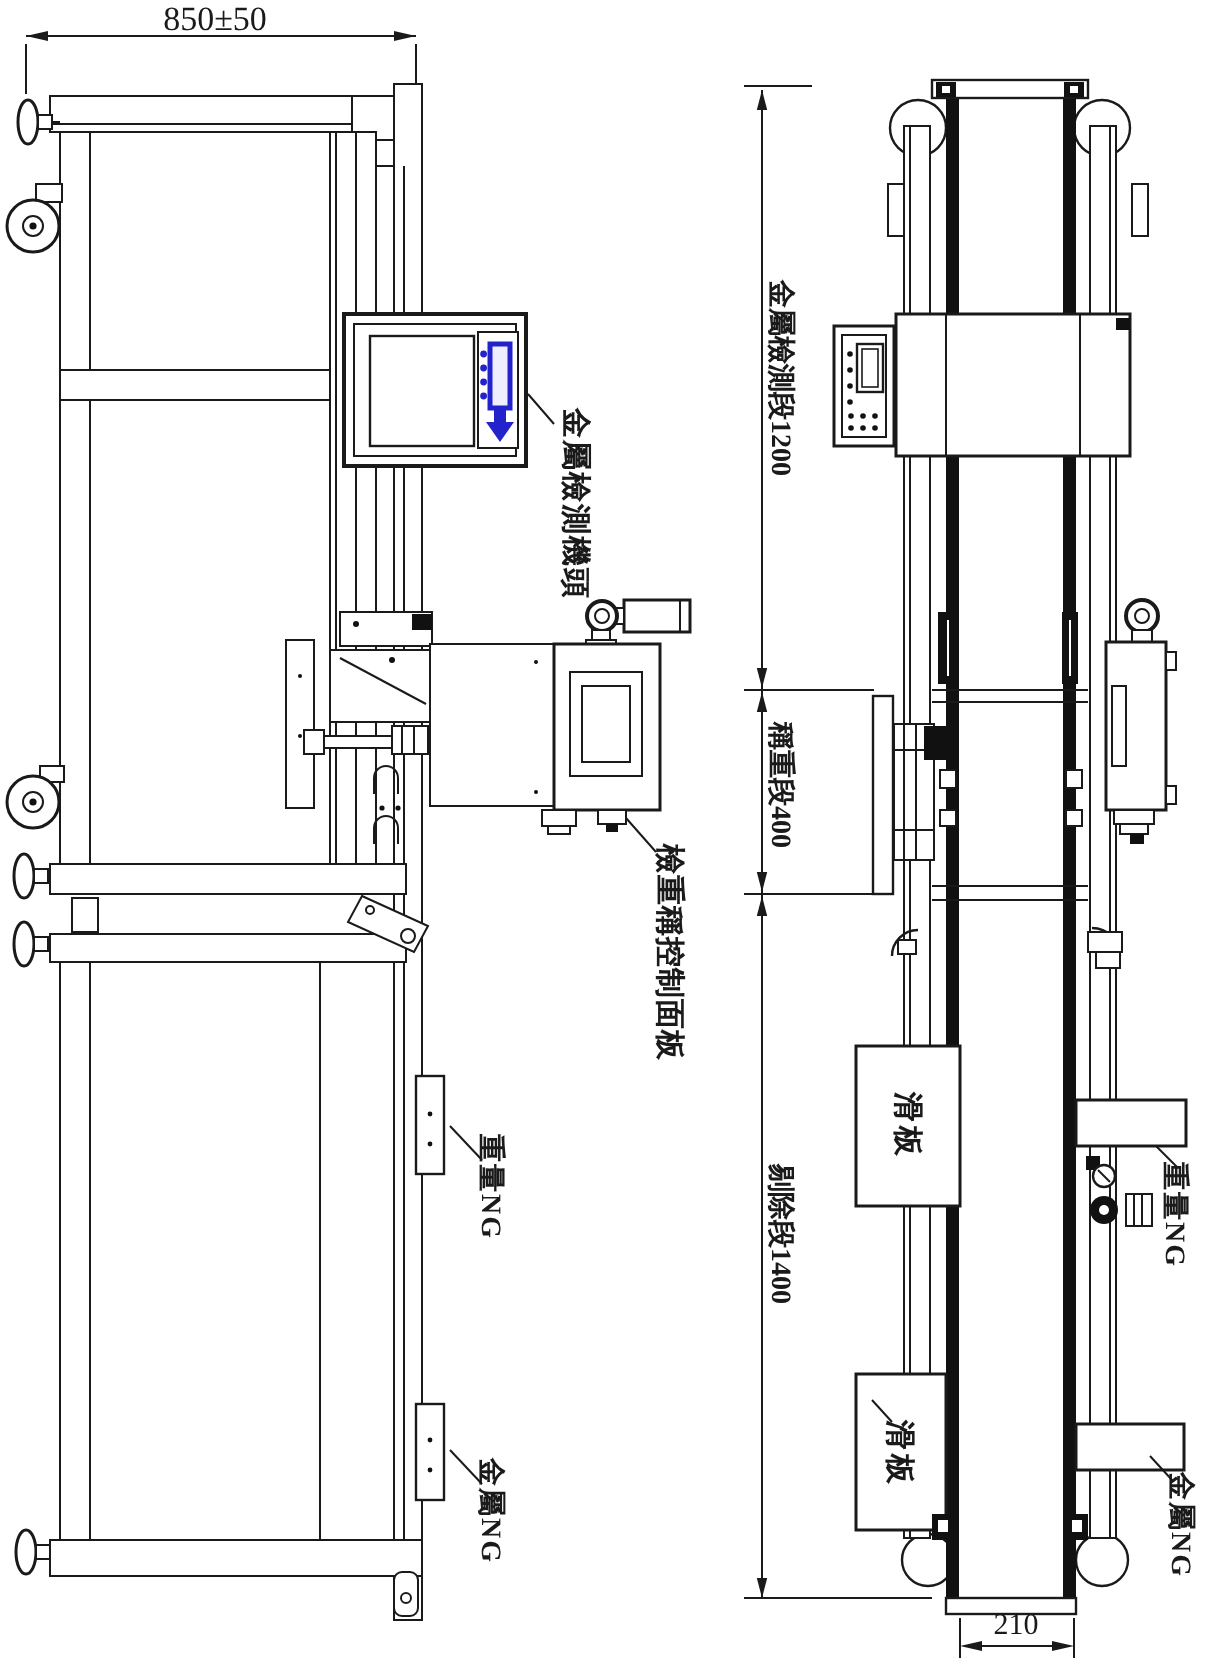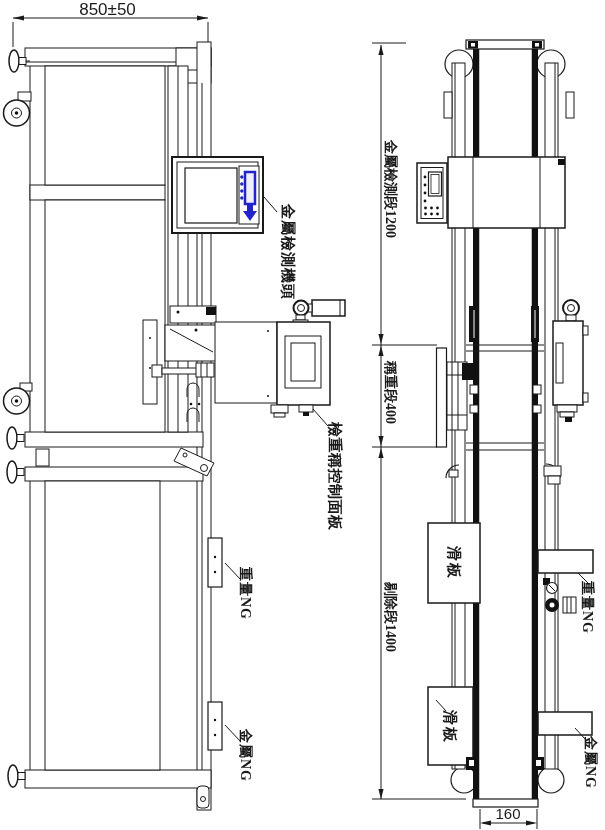--- a/index.html
+++ b/index.html
@@ -6,21 +6,21 @@
   #sheet{
     position:relative;width:605px;height:830px;background:#ffffff;
     overflow:hidden;font-family:"Liberation Serif", serif;color:#1a1a1a;
   }
   .hlabel{position:absolute;white-space:nowrap;}
   .vlabel{
     position:absolute;white-space:nowrap;
     transform-origin:0 0;transform:rotate(90deg);
     font-family:"Liberation Serif", serif;font-weight:bold;
   }
-  .dimtext{font-family:Liberation Sans, sans-serif;font-weight:normal;}
+  .dimtext{font-family:Liberation Serif, serif;font-weight:normal;}
   svg{position:absolute;left:0;top:0;}
 </style>
 </head>
 <body>
 
 <div id="sheet">
 
 <svg width="605" height="830" viewBox="0 0 605 830">
   <g stroke="#1a1a1a" fill="none" stroke-width="1">
 
@@ -331,15 +331,15 @@
 <div class="vlabel" style="left:399px;top:582px;font-size:14px;">剔除段1400</div>
 
 <div class="vlabel" style="left:463px;top:546px;font-size:15px;letter-spacing:2px;">滑板</div>
 
 <div class="vlabel" style="left:459px;top:710px;font-size:15px;letter-spacing:2px;">滑板</div>
 
 <div class="vlabel" style="left:596px;top:581px;font-size:14px;letter-spacing:1px;">重量NG</div>
 
 <div class="vlabel" style="left:599px;top:736px;font-size:14px;letter-spacing:1px;">金屬NG</div>
 
-<div class="hlabel dimtext" style="left:490px;top:805px;width:36px;text-align:center;font-size:15px;">160</div>
+<div class="hlabel dimtext" style="left:490px;top:805px;width:36px;text-align:center;font-size:15px;">210</div>
 
 </div>
 
 </body></html>

